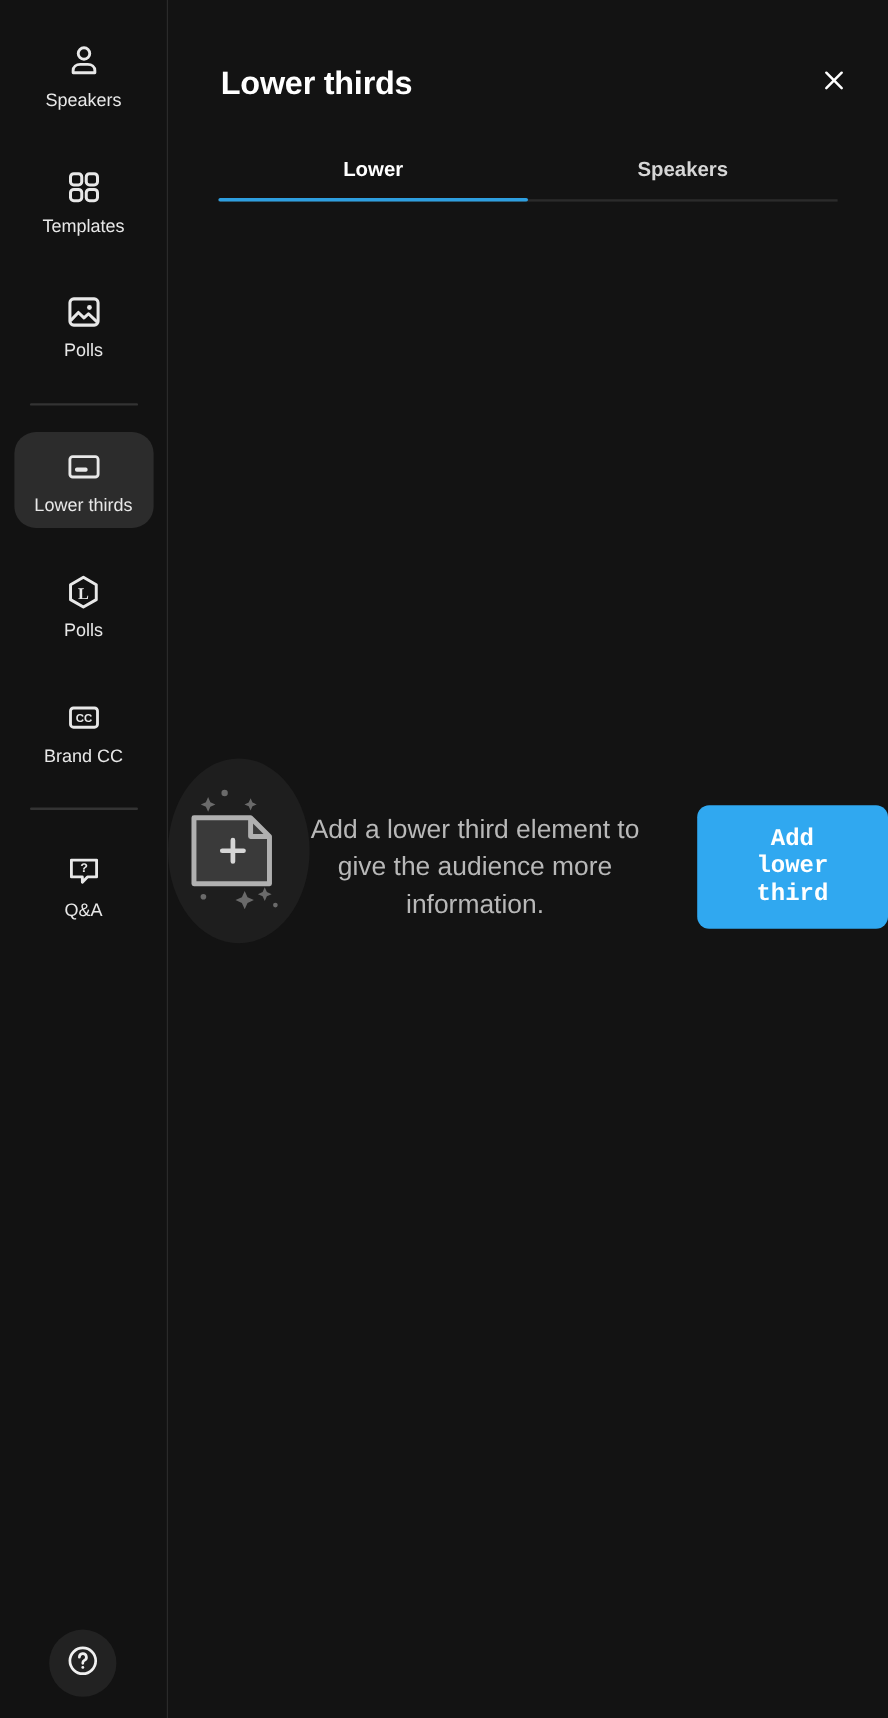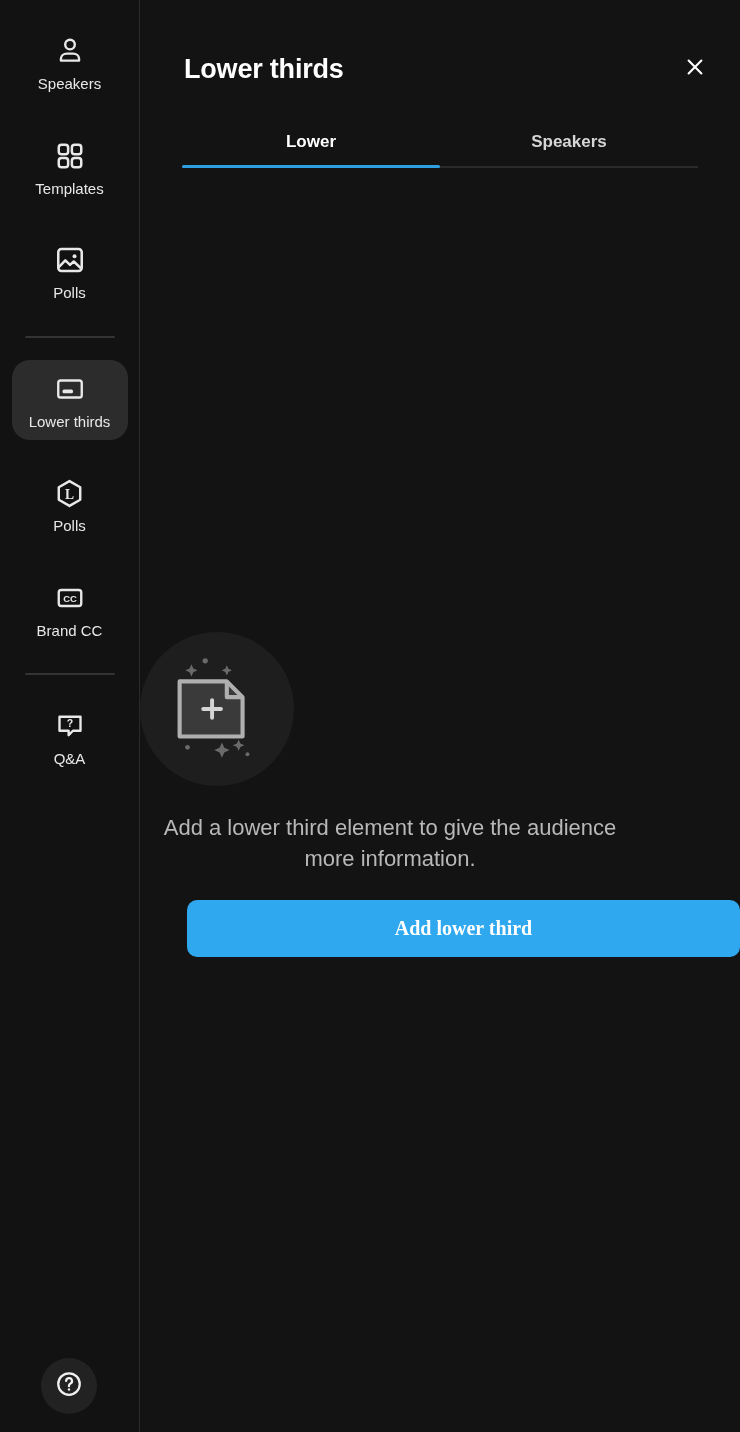--- a/index.html
+++ b/index.html
@@ -127,21 +127,21 @@
     background: #2e9fe0;
     border-radius: 2px;
   }
 
   
   .empty-state {
     position: absolute;
     top: 632px;
     left: 0; right: 0;
     display: flex;
-    flex-direction: column;
+    align-items: center;
   }
   .empty-illus {
     width: 154px; height: 154px;
     border-radius: 50%;
     background: #1e1e1e;
     display: flex; align-items: center; justify-content: center;
   }
   .empty-text {
     margin-top: 26px;
     width: 500px;
@@ -153,21 +153,21 @@
   .primary-btn {
     margin-top: 26px;
     background: #30a8f0;
     color: #ffffff;
     font-size: 20px;
     font-weight: bold;
     border: none;
     border-radius: 10px;
     padding: 17px 30px;
     cursor: pointer;
-    font-family: Liberation Serif, serif;
+    font-family: Liberation Mono, monospace;
     margin-left: 47px;
   }
 </style>
 </head>
 <body>
 
 <div id="app">
 
   <div class="sidebar">
     <div class="nav-list">

